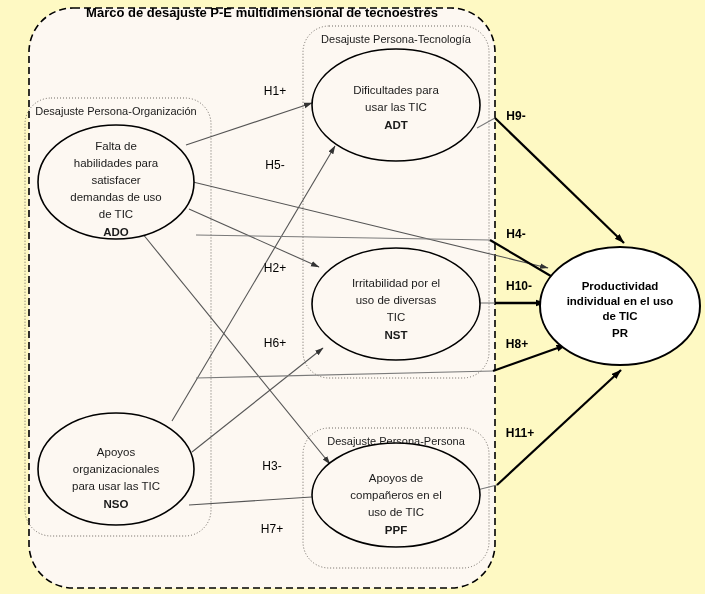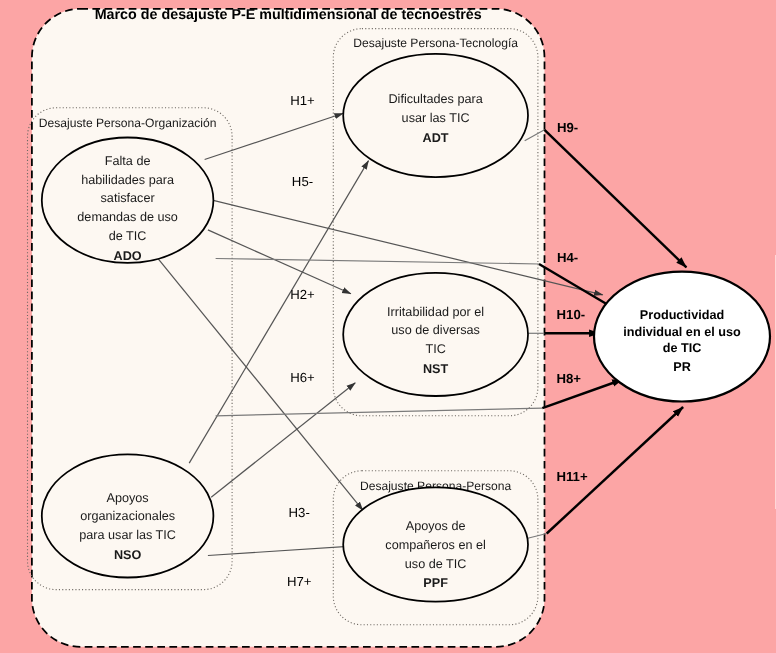--- a/index.html
+++ b/index.html
@@ -4,21 +4,21 @@
 <style>
   html, body {
     margin: 0;
     padding: 0;
     background: #ffffff;
   }
   #canvas {
     position: relative;
     width: 705px;
     height: 594px;
-    background: #fca5a5;
+    background: #fef9c3;
     overflow: hidden;
     font-family: "Liberation Sans", sans-serif;
   }
   svg#diagram {
     position: absolute;
     left: 0;
     top: 0;
     width: 705px;
     height: 594px;
   }

